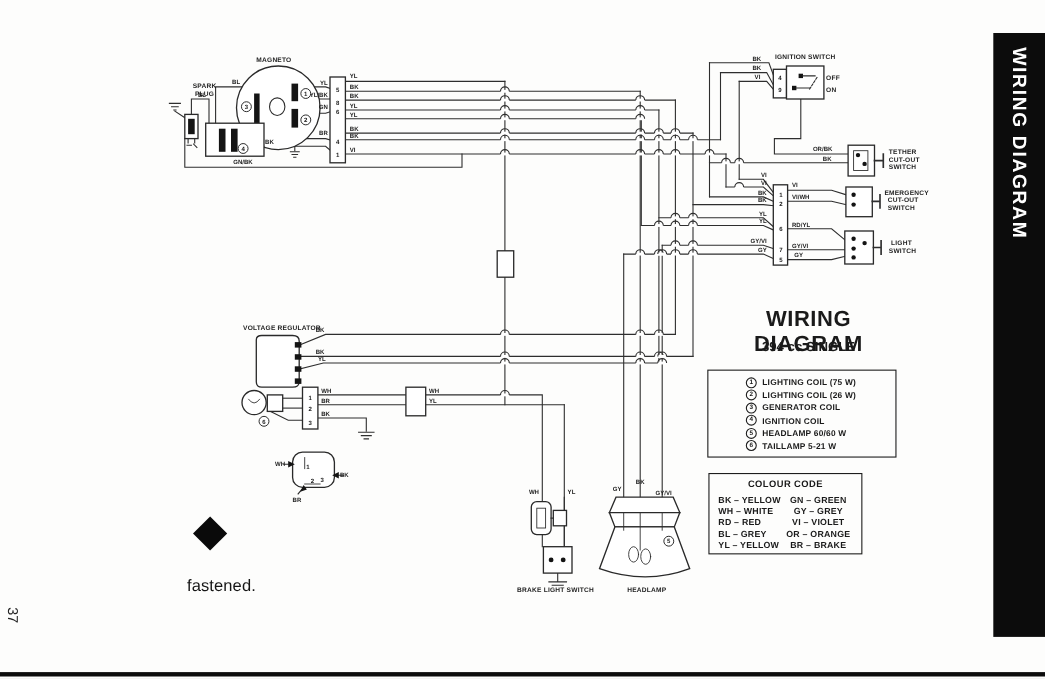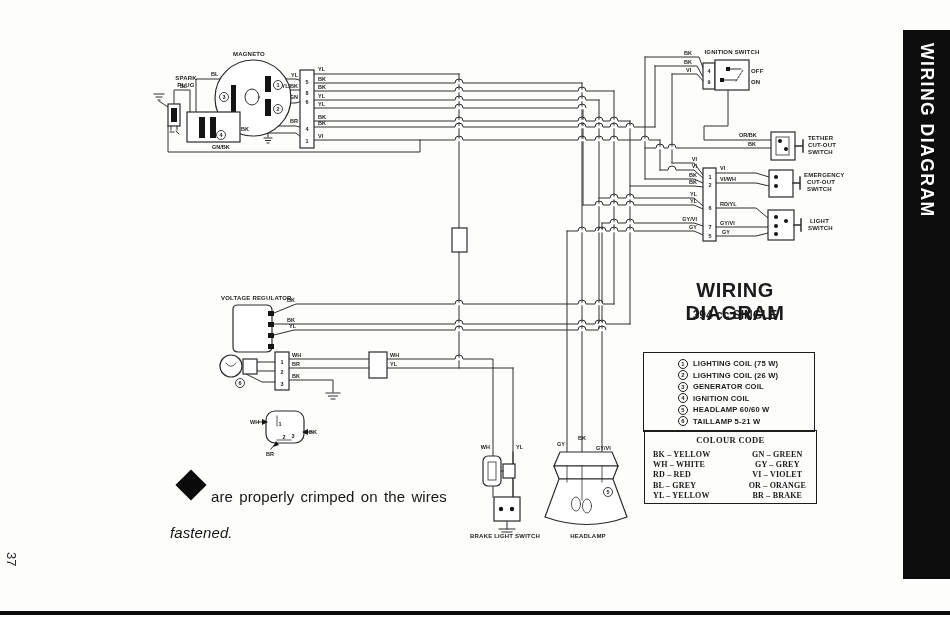--- a/index.html
+++ b/index.html
@@ -16,40 +16,40 @@
   .cn{font-weight:bold;font-size:5.5px;fill:#1c1c1c;text-anchor:middle;}
   .hopmask{stroke:#ffffff;stroke-width:2.6;}
   .hop{fill:none;stroke:#2e2e2e;stroke-width:1;}
   .refcirc{fill:#ffffff;stroke:#2a2a2a;stroke-width:0.9;}
 
   .title{position:absolute;left:650px;top:279px;width:170px;text-align:center;
          font-size:20px;font-weight:bold;letter-spacing:.5px;}
   .subtitle{position:absolute;left:650px;top:308px;width:170px;text-align:center;
             font-size:12px;font-weight:bold;}
   .legend-box{position:absolute;left:643px;top:336px;width:172px;height:80px;
-              border:1.8px solid #1d1d1d;box-sizing:border-box;padding-top:5px;margin-top:16px;}
+              border:1.8px solid #1d1d1d;box-sizing:border-box;padding-top:5px;}
   .legend-row{display:flex;align-items:center;height:11.5px;padding-left:34px;
               font-size:7.6px;font-weight:bold;letter-spacing:.2px;}
   .lnum{display:inline-block;width:8px;height:8px;line-height:8.5px;border:1px solid #1d1d1d;
         border-radius:50%;font-size:5.8px;text-align:center;margin-right:5px;flex:0 0 auto;}
-  .cc-box{position:absolute;left:644px;top:430px;width:173px;height:74px;
-          border:1.8px solid #1d1d1d;box-sizing:border-box;font-family:Liberation Serif, serif;}
+  .cc-box{position:absolute;left:644px;top:430px;width:140px;height:74px;
+          border:1.8px solid #1d1d1d;box-sizing:border-box;}
   .cc-title{text-align:center;font-size:8.5px;font-weight:bold;margin-top:4px;letter-spacing:.4px;}
   .cc-cols{position:absolute;left:0;top:19px;width:100%;}
   .cc-left{position:absolute;left:8px;top:0;}
   .cc-right{position:absolute;right:10px;top:0;text-align:center;}
   .cc-row{font-size:8px;font-weight:bold;line-height:10.2px;letter-spacing:.2px;}
 
   .warn-diamond{position:absolute;left:180px;top:474px;width:22px;height:22px;
                 background:#0a0a0a;transform:rotate(45deg);}
   .warn-line{position:absolute;font-size:15px;letter-spacing:.1px;color:#151515;white-space:nowrap;}
   .wl1{left:211px;top:470px;word-spacing:5px;}
   .wl2{left:211px;top:488px;word-spacing:2px;}
   .wl3{left:170px;top:506px;word-spacing:1px;}
-  .wl4{left:170px;top:524px;font-style:italic;}
+  .wl4{left:170px;top:524px;}
 
   .side-tab{position:absolute;left:903px;top:30px;width:47px;height:549px;background:#0c0c0c;
             display:flex;justify-content:center;}
   .side-tab span{writing-mode:vertical-rl;color:#fff;font-weight:bold;font-size:17.5px;
                  letter-spacing:1.5px;padding-top:13px;white-space:nowrap;}
   .page-num{position:absolute;left:4px;top:552px;font-size:13px;color:#222;
             writing-mode:vertical-rl;font-weight:normal;}
   .bottom-rule{position:absolute;left:0;top:611px;width:950px;height:4px;background:#0c0c0c;}
 </style>
 </head>
@@ -500,21 +500,20 @@
           <div class="cc-row">GN – GREEN</div>
           <div class="cc-row">GY – GREY</div>
           <div class="cc-row">VI – VIOLET</div>
           <div class="cc-row">OR – ORANGE</div>
           <div class="cc-row">BR – BRAKE</div>
         </div>
     </div>
   </div>
 
   <div class="warn-diamond"></div>
-  <div class="warn-line wl2">are properly crimped on the wires</div>
   <div class="warn-line wl4">fastened.</div>
 
   <div class="side-tab">
     <span>WIRING DIAGRAM</span>
   </div>
 
   <div class="page-num">37</div>
   <div class="bottom-rule"></div>
 </div>
 

